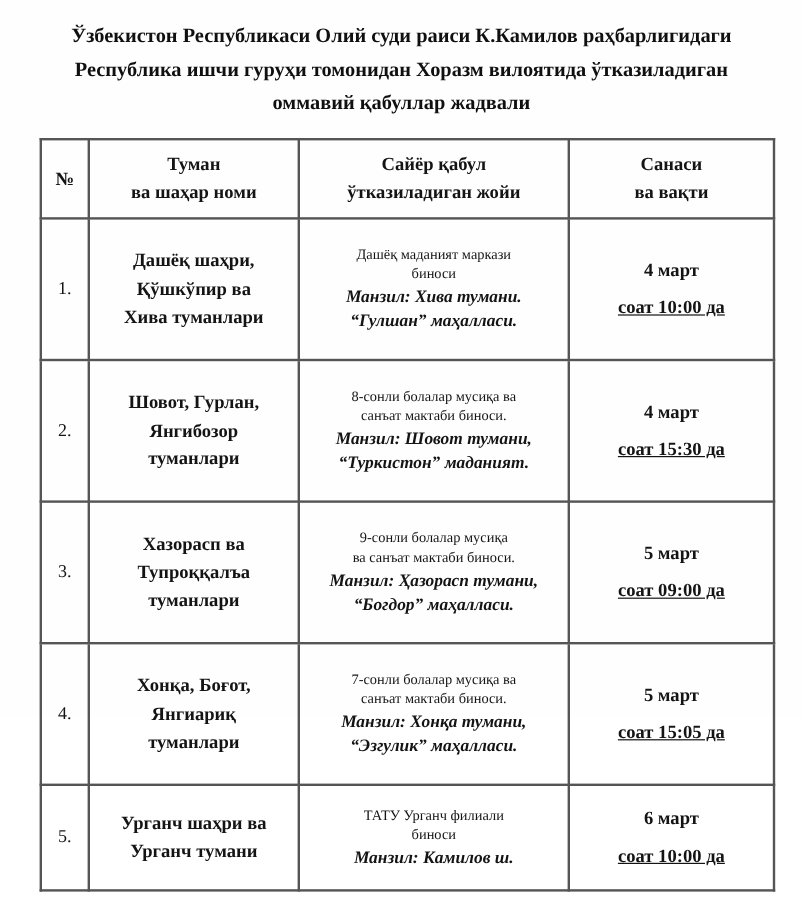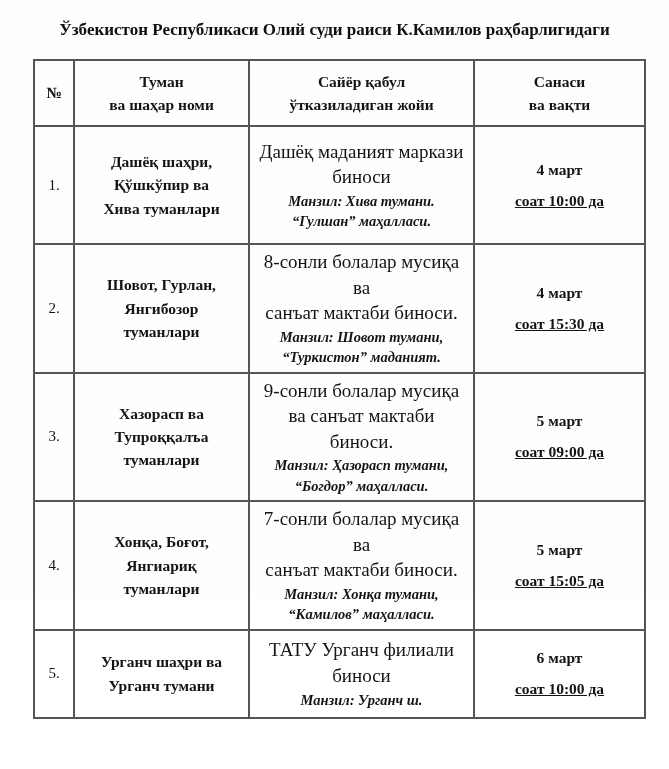--- a/index.html
+++ b/index.html
@@ -61,21 +61,21 @@
     font-weight: normal;
     vertical-align: middle;
   }
   .district-cell {
     font-weight: bold;
     font-size: 15.5px;
     line-height: 1.5;
     white-space: pre-line;
   }
   .venue {
-    font-size: 19px;
+    font-size: 12px;
     line-height: 1.35;
     white-space: pre-line;
   }
   .address {
     font-weight: bold;
     font-style: italic;
     font-size: 14.5px;
     line-height: 1.4;
     white-space: pre-line;
     margin-top: 1px;
@@ -91,20 +91,22 @@
     text-decoration: underline;
   }
 </style>
 </head>
 <body>
 
 <div class="page">
 
   <div class="doc-title">
     <div>Ўзбекистон Республикаси Олий суди раиси К.Камилов раҳбарлигидаги</div>
+    <div>Республика ишчи гуруҳи томонидан Хоразм вилоятида ўтказиладиган</div>
+    <div>оммавий қабуллар жадвали</div>
   </div>
 
   <table class="schedule">
     <colgroup>
       <col class="c-num">
         <col class="c-dist">
         <col class="c-ven">
         <col class="c-date">
     </colgroup>
     <thead>
@@ -169,35 +171,35 @@
       </tr>
       <tr class="row-tall">
         <td class="num-cell">4.</td>
         <td class="district-cell">Хонқа, Боғот,
 Янгиариқ
 туманлари</td>
         <td>
           <div class="venue">7-сонли болалар мусиқа ва
 санъат мактаби биноси.</div>
           <div class="address">Манзил: Хонқа тумани,
-“Камилов” маҳалласи.</div>
+“Эзгулик” маҳалласи.</div>
         </td>
         <td>
           <div class="date-line">5 март</div>
           <div class="time-line">соат 15:05 да</div>
         </td>
       </tr>
       <tr class="row-short">
         <td class="num-cell">5.</td>
         <td class="district-cell">Урганч шаҳри ва
 Урганч тумани</td>
         <td>
           <div class="venue">ТАТУ Урганч филиали
 биноси</div>
-          <div class="address">Манзил: Урганч ш.</div>
+          <div class="address">Манзил: Камилов ш.</div>
         </td>
         <td>
           <div class="date-line">6 март</div>
           <div class="time-line">соат 10:00 да</div>
         </td>
       </tr>
     </tbody>
   </table>
 
 </div>

